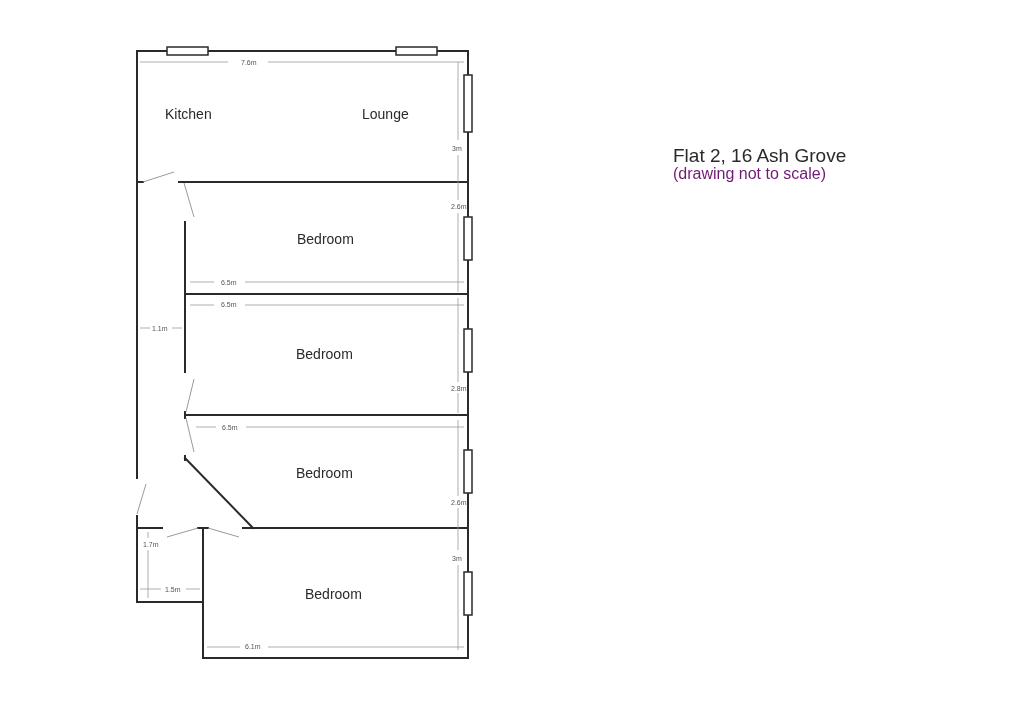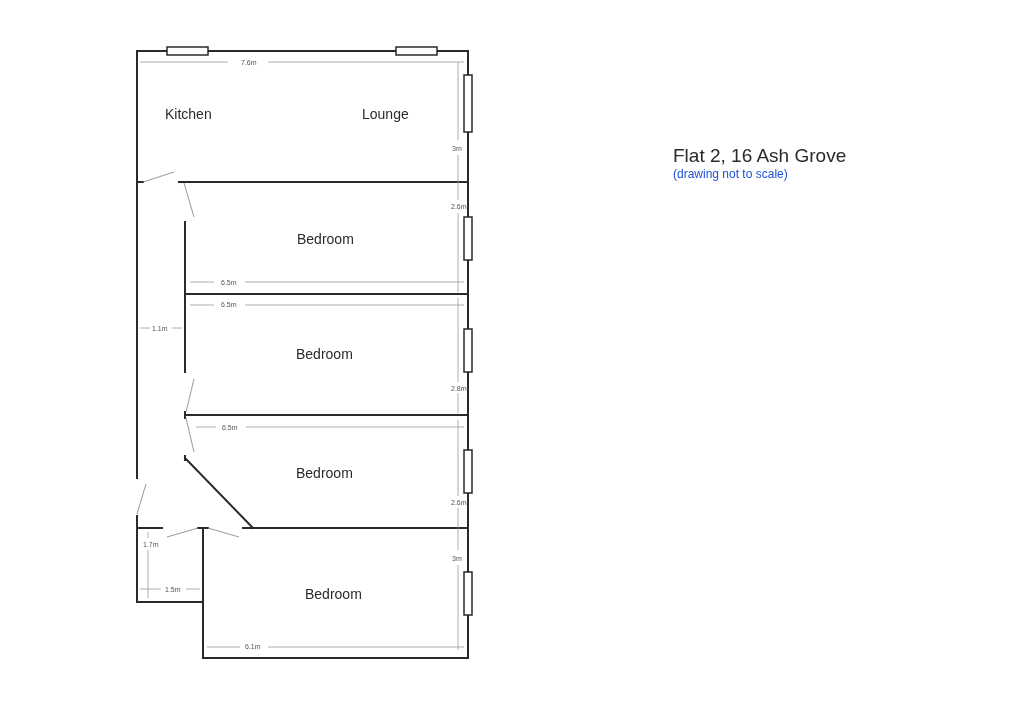--- a/index.html
+++ b/index.html
@@ -6,21 +6,21 @@
   body { width: 1024px; height: 724px; position: relative; overflow: hidden; font-family: "Liberation Sans", "DejaVu Sans", sans-serif; }
   #plan { position: absolute; left: 0; top: 0; }
   .wall { stroke: #2a2a2a; stroke-width: 2; fill: none; stroke-linecap: square; }
   .window { stroke: #2a2a2a; stroke-width: 1.5; fill: #ffffff; }
   .door { stroke: #9a9a9a; stroke-width: 1; fill: none; }
   .dim { stroke: #9a9a9a; stroke-width: 0.8; fill: none; }
   .room-label { font-size: 14px; fill: #2a2a2a; }
   .dim-label { font-size: 7px; fill: #555555; }
   .title { position: absolute; left: 656px; top: 145px; color: #2a2a2a; margin-left: 17px; }
   .title .main { font-size: 19px; line-height: 22px; }
-  .title .sub { font-size: 12px; line-height: 14px; color: #1d4ed8; }
+  .title .sub { font-size: 16px; line-height: 14px; color: #701a75; }
 </style>
 </head>
 <body>
 
 <svg id="plan" width="1024" height="724" viewBox="0 0 1024 724">
 
   <g>
 
     <line class="wall" x1="137" y1="51" x2="468" y2="51"></line>
 

